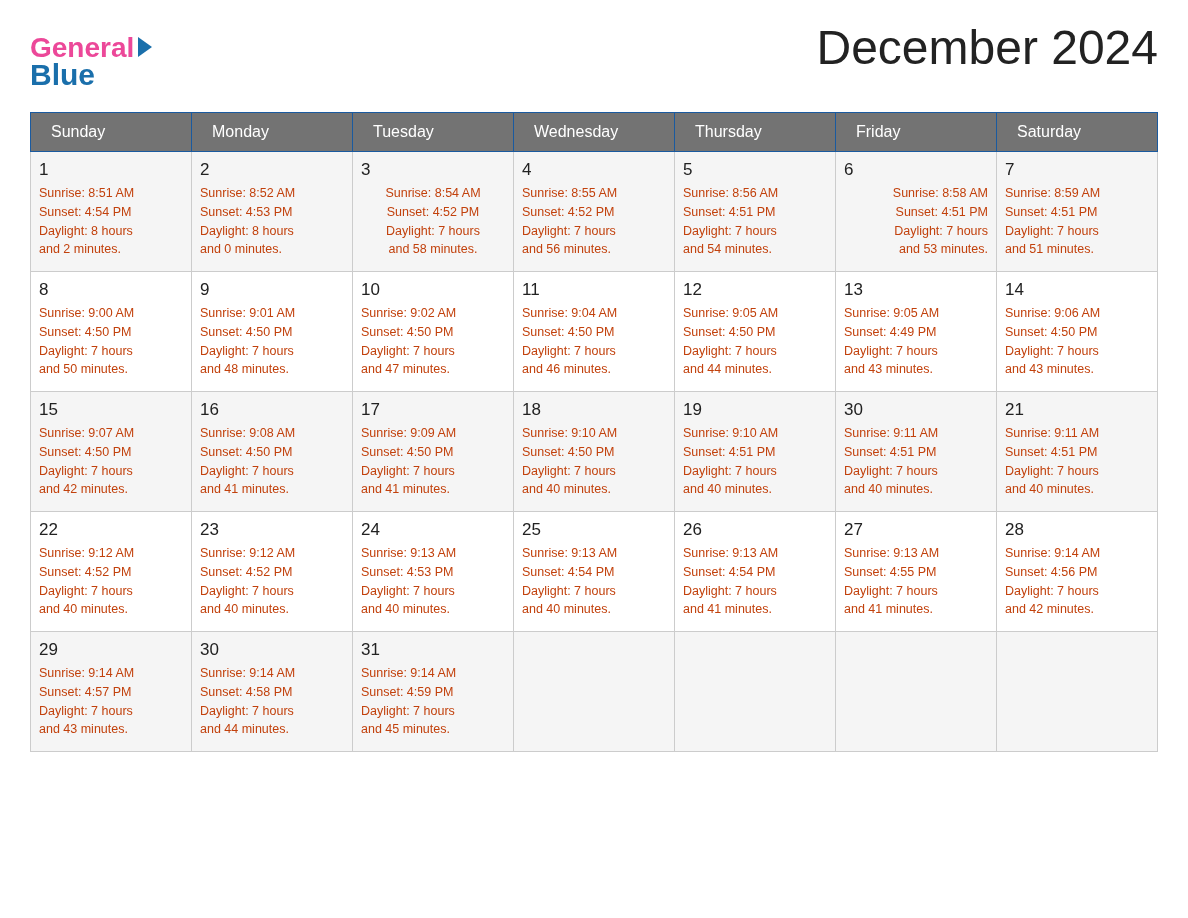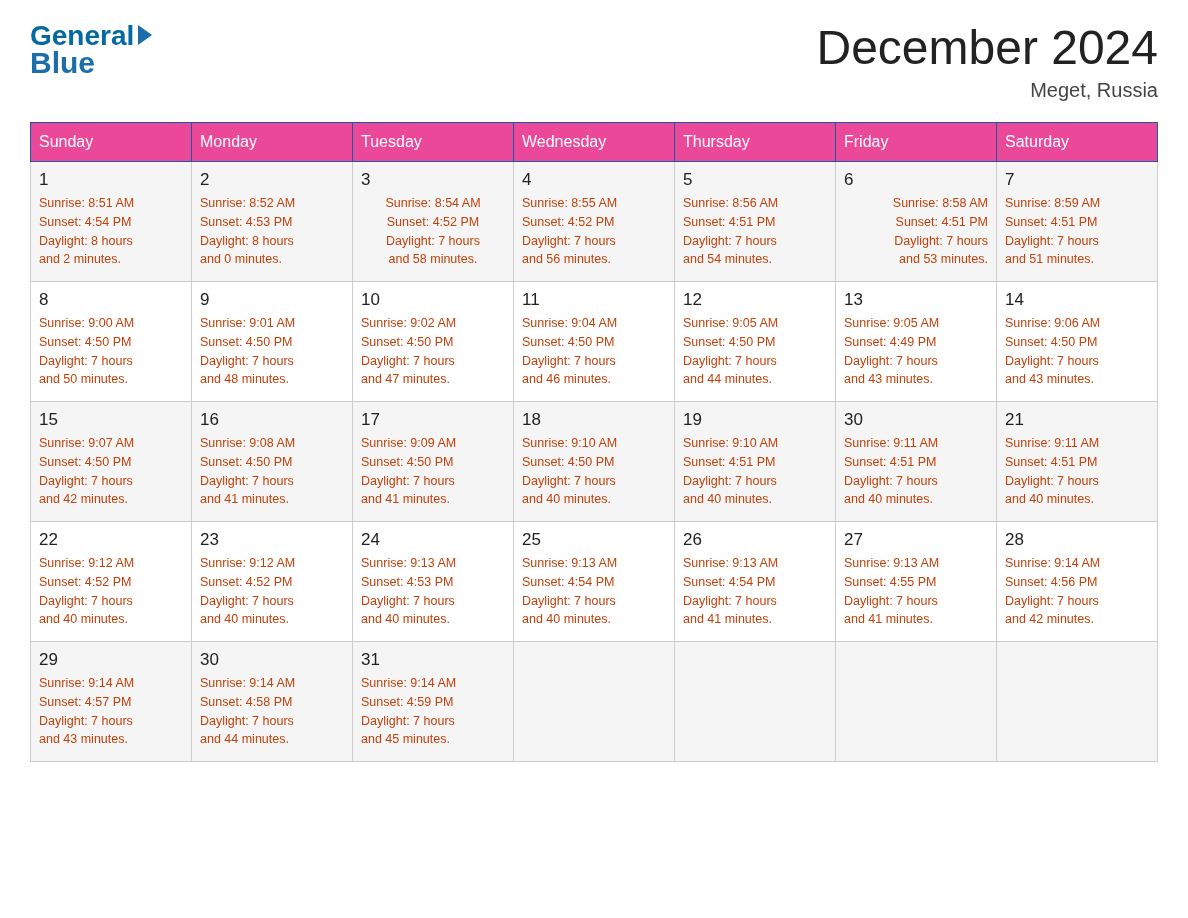--- a/index.html
+++ b/index.html
@@ -17,23 +17,24 @@
       margin-bottom: 20px;
     }
     .logo {
       display: flex;
       flex-direction: column;
       align-items: flex-start;
     }
     .logo-general {
       font-size: 28px;
       font-weight: bold;
-      color: #0369a1;
+      color: #ec4899;
       display: flex;
       align-items: center;
+      margin-top: 12px;
     }
     .logo-general .arrow {
       display: inline-block;
       width: 0;
       height: 0;
       border-left: 14px solid #1a6fab;
       border-top: 10px solid transparent;
       border-bottom: 10px solid transparent;
       margin-left: 4px;
       margin-top: -2px;
@@ -56,25 +57,25 @@
       font-size: 20px;
       color: #444;
       margin-top: 4px;
     }
     .calendar {
       width: 100%;
       border-collapse: collapse;
       border: 1px solid #999;
     }
     .calendar thead tr th {
-      background-color: #ec4899;
+      background-color: #737373;
       color: #fff;
       font-size: 16px;
       font-weight: normal;
-      padding: 10px 8px;
+      padding: 10px 20px;
       text-align: left;
       border: 1px solid #1a5a9f;
     }
     .calendar tbody tr td {
       vertical-align: top;
       padding: 8px 8px 12px 8px;
       border: 1px solid #ccc;
       width: calc(100%/7);
       font-size: 13px;
       color: #333;
@@ -107,21 +108,20 @@
 <div class="header">
   <div class="logo">
     <div class="logo-general">
       <span>General</span>
       <span class="arrow"></span>
     </div>
     <div class="logo-blue">Blue</div>
   </div>
   <div class="title-area">
     <div class="month-year">December 2024</div>
-    <div class="location">Meget, Russia</div>
   </div>
 </div>
 
 <table class="calendar">
   <thead>
     <tr>
     <th>Sunday</th>
         <th>Monday</th>
         <th>Tuesday</th>
         <th>Wednesday</th>

